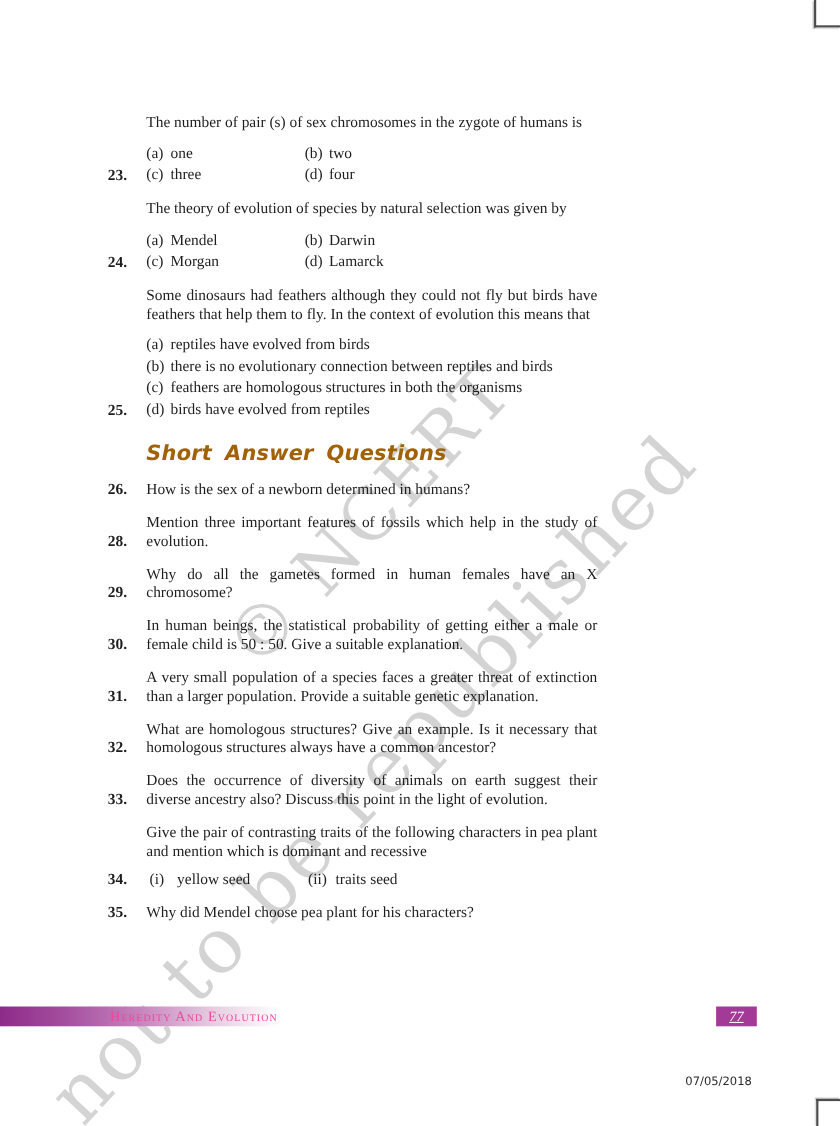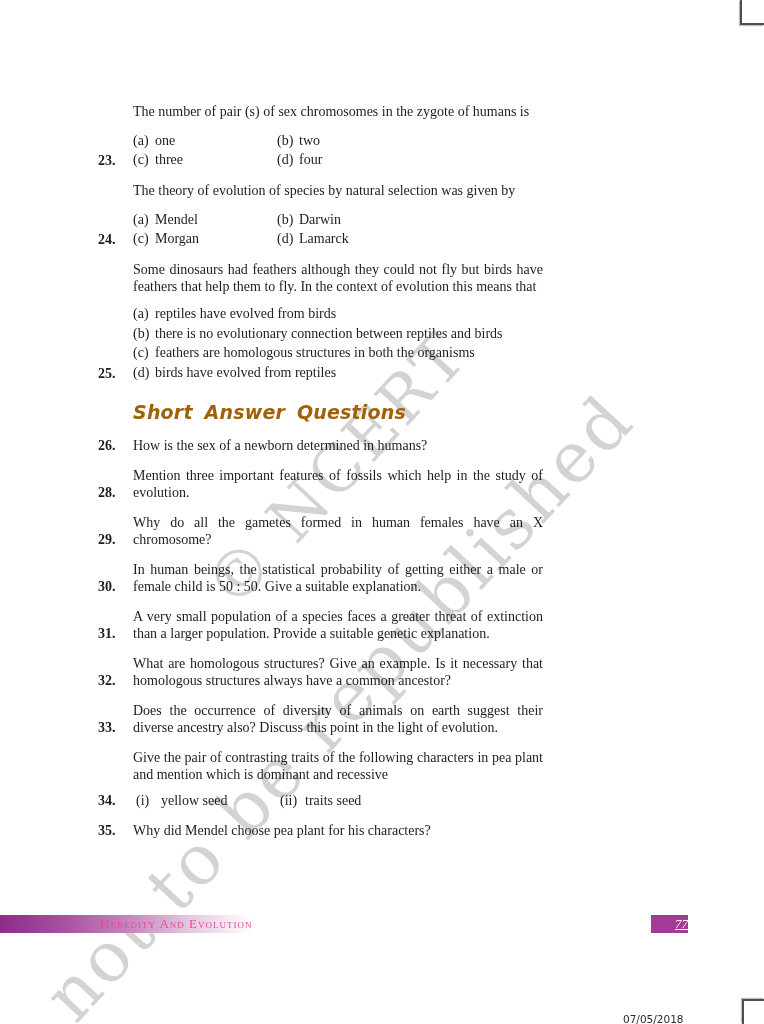--- a/index.html
+++ b/index.html
@@ -66,24 +66,24 @@
   .chapter-title{
     position:absolute;left:100px;top:915px;height:18px;line-height:18px;z-index:4;
     font-family:"Liberation Serif", serif;
     font-variant:small-caps;
     font-size:13px;letter-spacing:1px;color:#ec4899;
   }
   .page-badge{
     position:absolute;left:651px;top:915px;width:37px;height:18px;z-index:4;
     background:#a43a97;color:#fff;
     font-family:"Liberation Serif", serif;font-style:italic;
-    font-size:13px;line-height:18px;text-align:right;text-decoration:underline;
+    font-size:13px;line-height:18px;text-align:center;text-decoration:underline;
   }
   .print-date{
-    position:absolute;left:623px;top:1013px;z-index:4;
+    position:absolute;left:623px;top:977px;z-index:4;
     font-family:"DejaVu Sans", sans-serif;font-size:10.5px;color:#2a2a2a;
   }
 </style>
 </head>
 <body>
 
 <div class="page">
 
   <div class="wm wm1">© NCERT</div>
   <div class="wm wm2">not to be republished</div>

